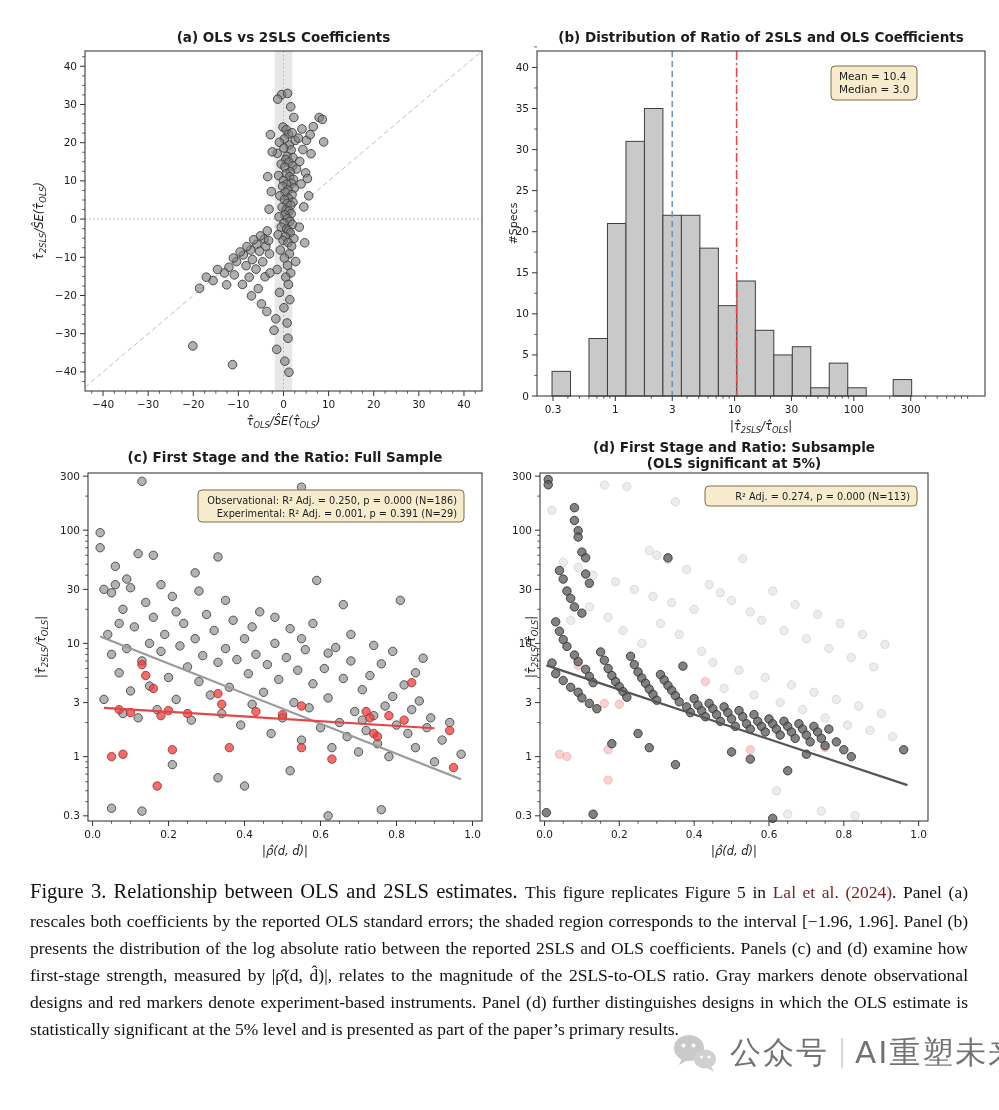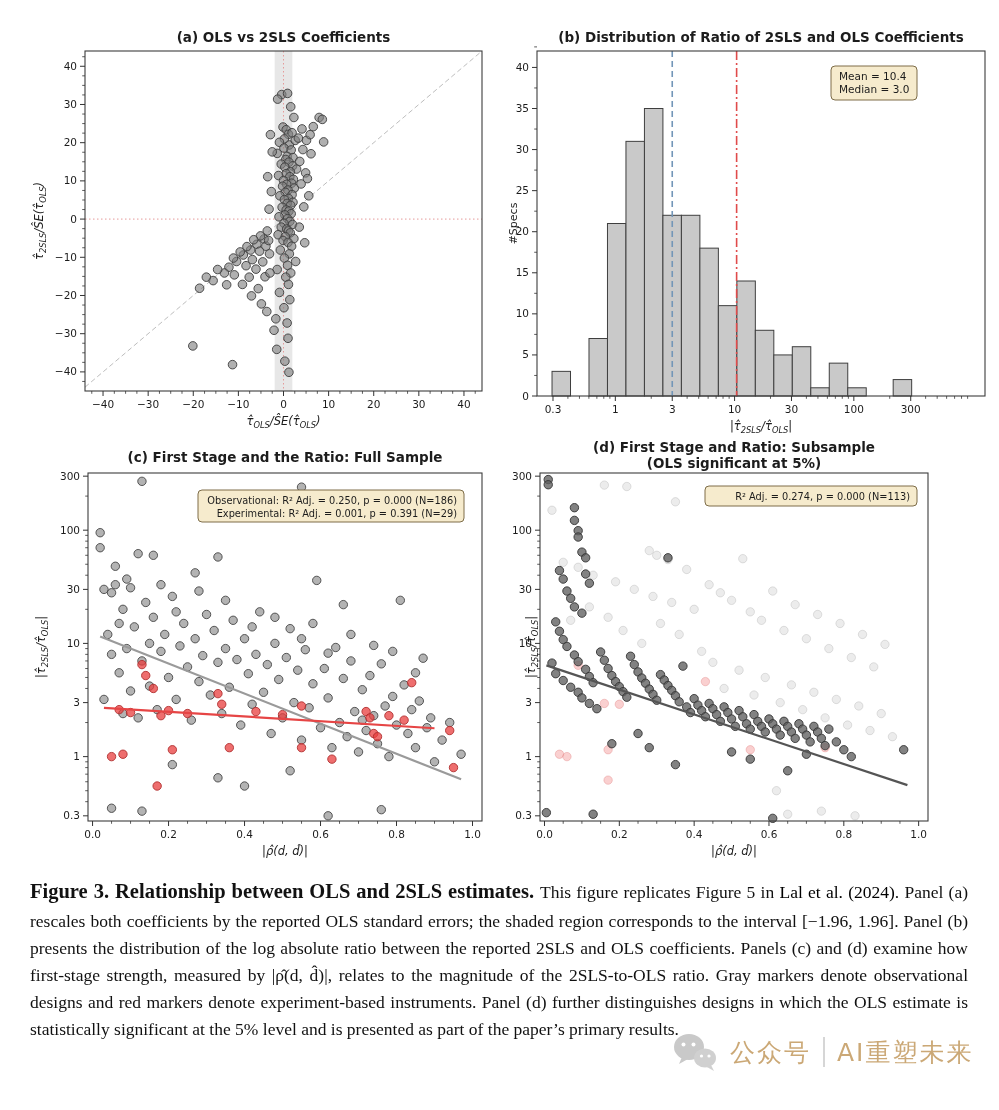--- a/index.html
+++ b/index.html
@@ -6,26 +6,26 @@
   .page{position:relative;width:999px;height:1110px;background:#ffffff;overflow:hidden;
         font-family:"DejaVu Sans","Liberation Sans",sans-serif;}
   .panel{position:absolute;}
   #panel-a{left:15px;top:26px;}
   #panel-b{left:505px;top:26px;}
   #panel-c{left:15px;top:438px;}
   #panel-d{left:505px;top:438px;}
   .caption{position:absolute;left:30px;top:876px;width:938px;
            font-family:"Liberation Serif","DejaVu Serif",serif;font-size:17.5px;
            line-height:1.55;color:#111;text-align:justify;}
-  .cap-b{font-weight:bold;font-size:20.5px;}
-  .cap-red{color:#000000;}
+  .cap-b{font-weight:normal;font-size:20.5px;}
+  .cap-red{color:#7f1d1d;}
   .cap-i{}
   .watermark{position:absolute;left:672px;top:1032px;display:flex;align-items:center;
              gap:12px;opacity:0.55;z-index:5;pointer-events:none;}
-  .wm-text{font-size:25px;color:#a16207;letter-spacing:2px;white-space:nowrap;}
+  .wm-text{font-size:31px;color:#000000;letter-spacing:2px;white-space:nowrap;}
   .wm-div{width:2px;height:30px;background:#b5b5b5;}
 </style>
 </head>
 <body>
 
 <div class="page">
   <svg id="panel-a" class="panel" width="480" height="412">
       <rect x="259.65772727272724" y="25" width="17.684545454545514" height="340" fill="#e7e7e7"></rect>
       <line x1="70" y1="361.17977528089887" x2="464.7443181818182" y2="26.910112359550567" stroke="#b5b5b5" stroke-width="0.9" stroke-dasharray="5 3"></line>
       <line x1="70" y1="193.08988764044943" x2="467" y2="193.08988764044943" stroke="#e59a9a" stroke-width="1" stroke-dasharray="1.5 2.5"></line>

